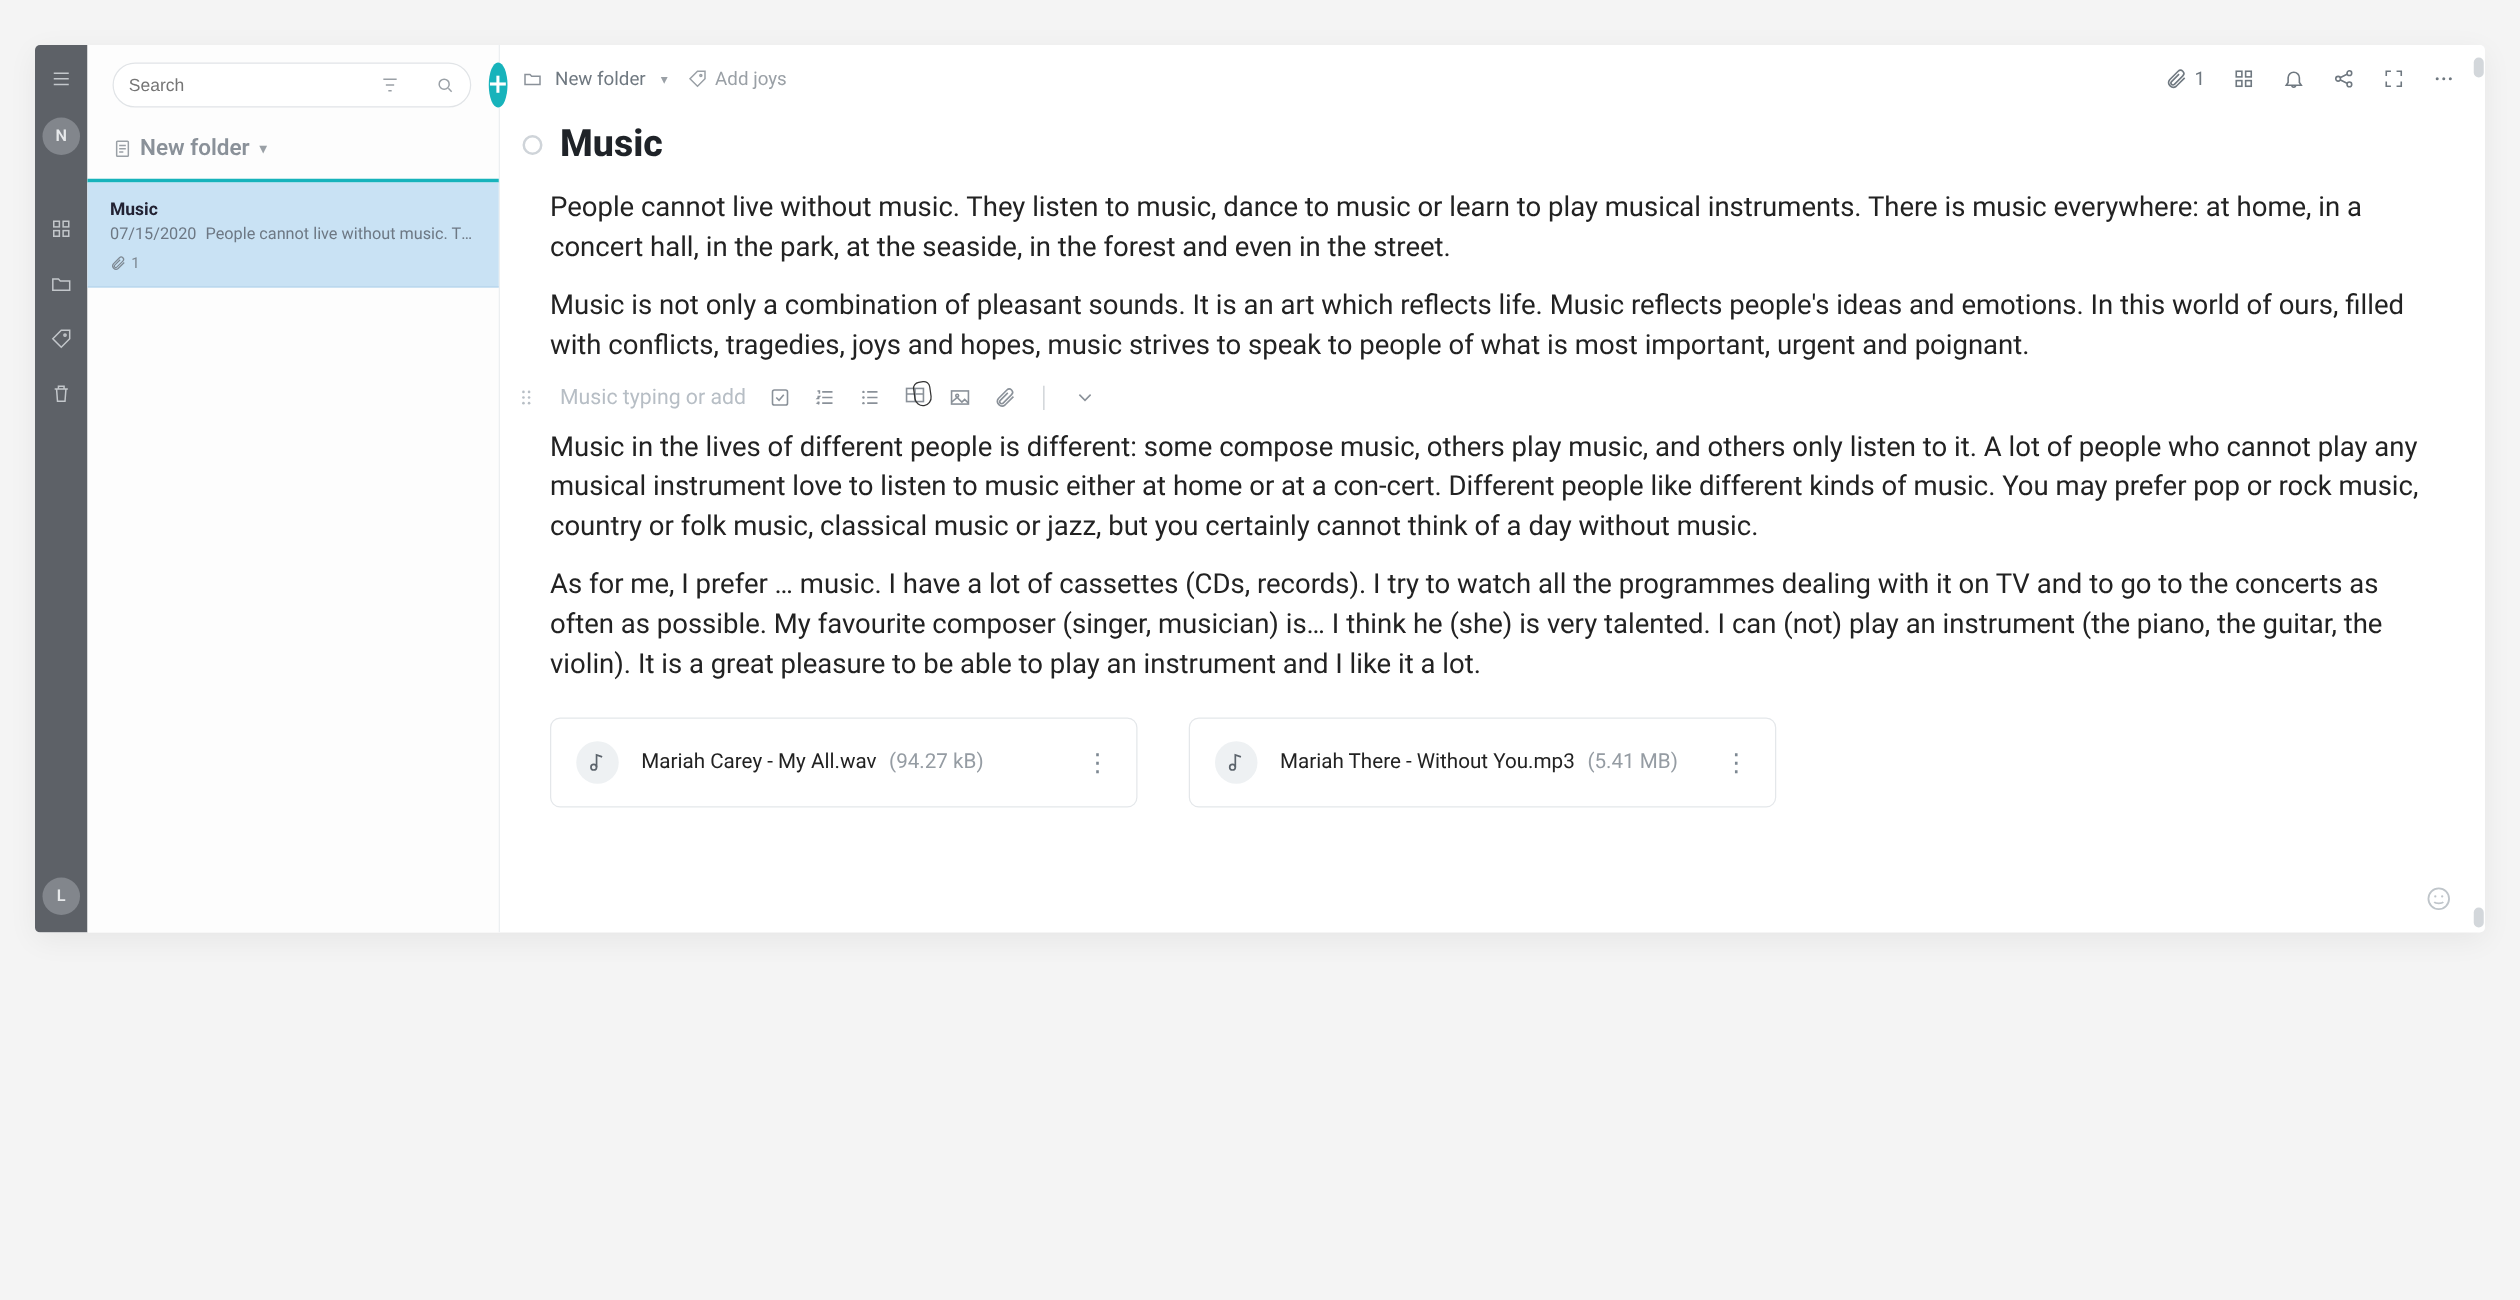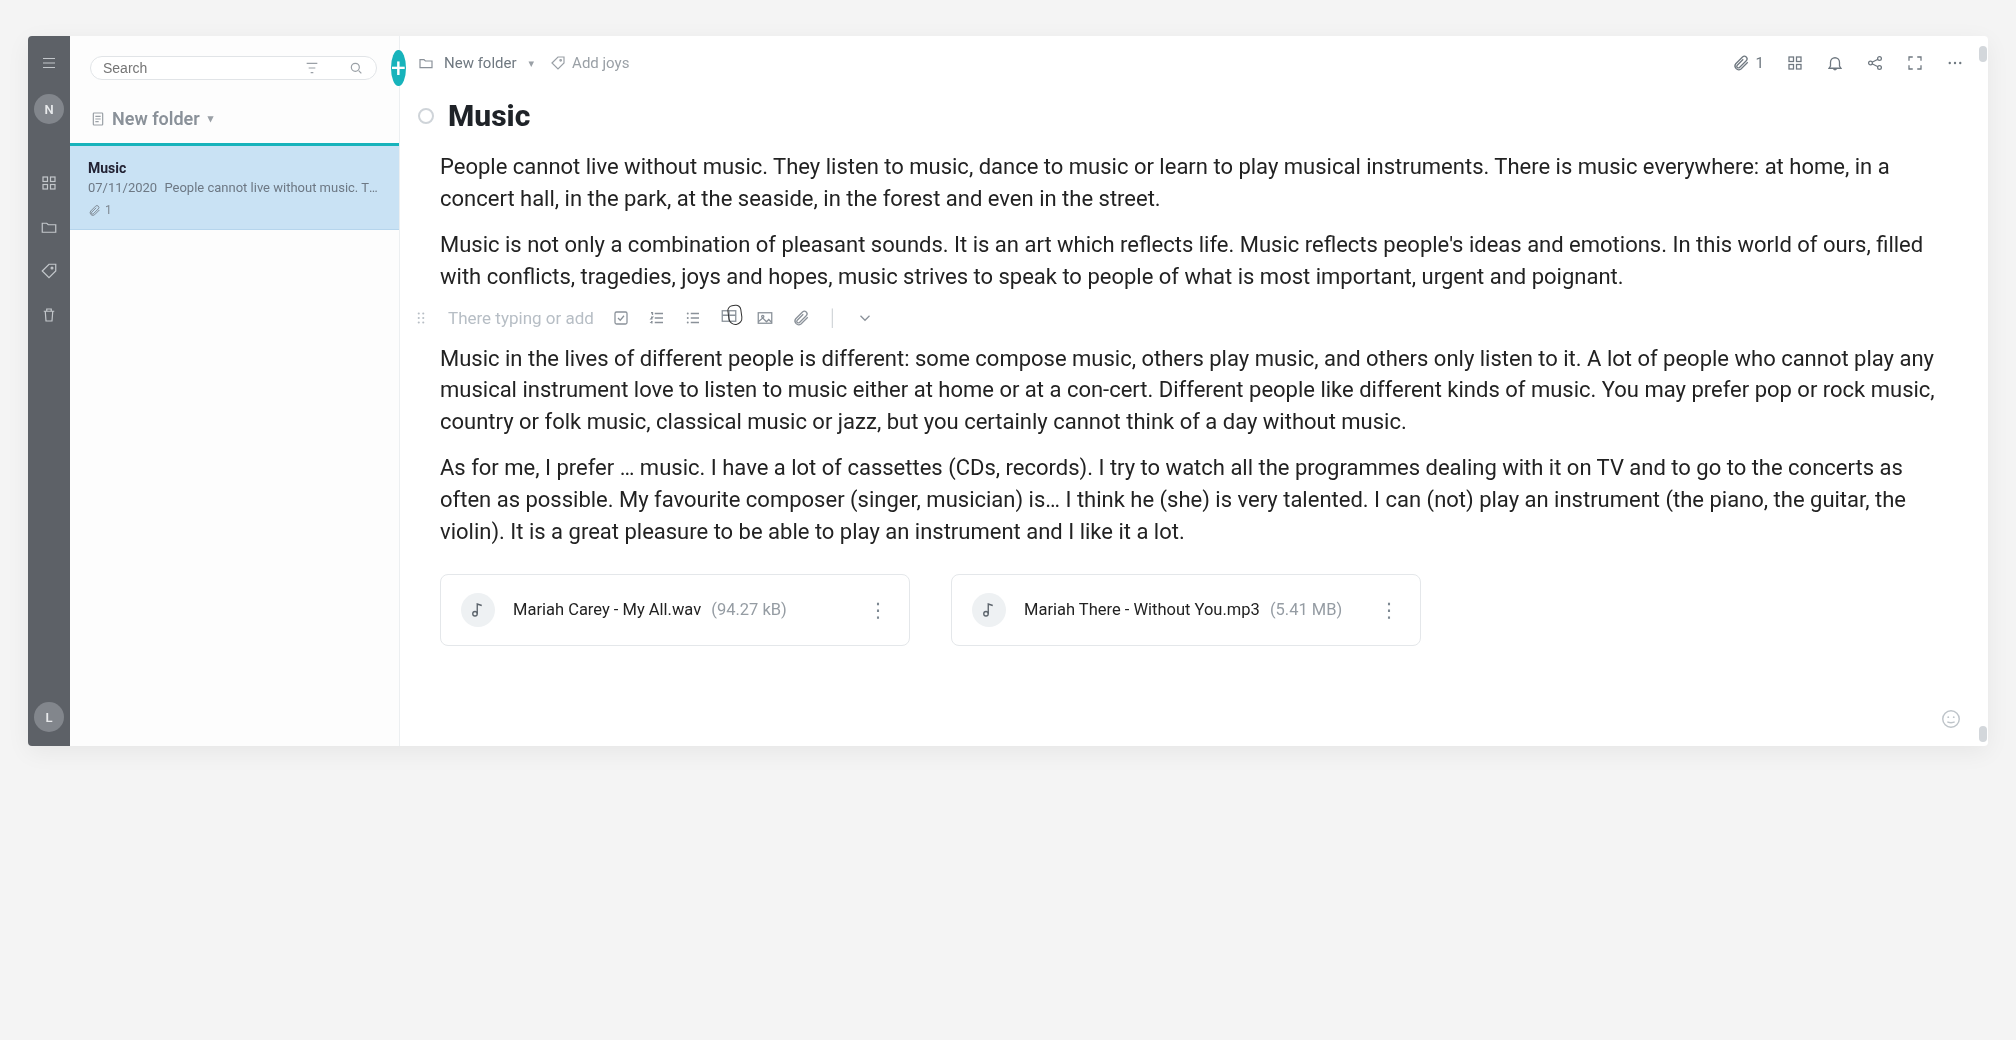--- a/index.html
+++ b/index.html
@@ -56,21 +56,21 @@
     border-right:1px solid #eceff1;
     display:flex;flex-direction:column;
   }
   .list-head {
     padding: 14px 20px 10px 20px;
     display:flex;align-items:center;gap:14px;
   }
   .search {
     flex:1;
     display:flex;align-items:center;
-    height:24px;
+    height:36px;
     background:#fff;
     border:1px solid #e1e4e7;
     border-radius:20px;
     padding:0 12px;
     color:#9aa0a6;
     gap:20px;
   }
   .search input {
     border:none;outline:none;flex:1;font-size:14px;color:#333;
     background:transparent;
@@ -243,21 +243,21 @@
           <rect x="5" y="3" width="14" height="18" rx="1"></rect>
           <path d="M8 8h8M8 12h8M8 16h5"></path>
         </svg>
       <span>New folder</span>
       <span class="caret">▾</span>
     </div>
 
     <div class="note-item">
       <div class="title">Music</div>
       <div class="meta">
-        <span>07/11/2020</span>
+        <span>07/15/2020</span>
         <span style="margin-left:4px">People cannot live without music. They l…</span>
       </div>
       <div class="attach">
         <svg viewBox="0 0 24 24">
             <path d="M21 11l-9 9a5 5 0 01-7-7l9-9a3.5 3.5 0 015 5l-9 9a2 2 0 01-3-3l8-8"></path>
           </svg>
         <span>1</span>
       </div>
     </div>
   </div>
@@ -325,21 +325,21 @@
 
       <div class="insert-row">
         <svg class="drag-dots" viewBox="0 0 24 24">
           <circle cx="9" cy="6" r="1.4" fill="#b7bec5" stroke="none"></circle>
             <circle cx="15" cy="6" r="1.4" fill="#b7bec5" stroke="none"></circle>
           <circle cx="9" cy="12" r="1.4" fill="#b7bec5" stroke="none"></circle>
             <circle cx="15" cy="12" r="1.4" fill="#b7bec5" stroke="none"></circle>
           <circle cx="9" cy="18" r="1.4" fill="#b7bec5" stroke="none"></circle>
             <circle cx="15" cy="18" r="1.4" fill="#b7bec5" stroke="none"></circle>
         </svg>
-        <span class="ph">There typing or add</span>
+        <span class="ph">Music typing or add</span>
         <svg viewBox="0 0 24 24">
             <rect x="4" y="4" width="16" height="16" rx="2"></rect>
             <path d="M8 12l3 3 5-6"></path>
           </svg>
         <svg viewBox="0 0 24 24">
             <path d="M9 6h11M9 12h11M9 18h11"></path>
             <path d="M4 5h2v3M4 11h2l-2 2h2M4 17h2l-2 1 2 1"></path>
           </svg>
         <svg viewBox="0 0 24 24">
             <path d="M9 6h11M9 12h11M9 18h11"></path>

